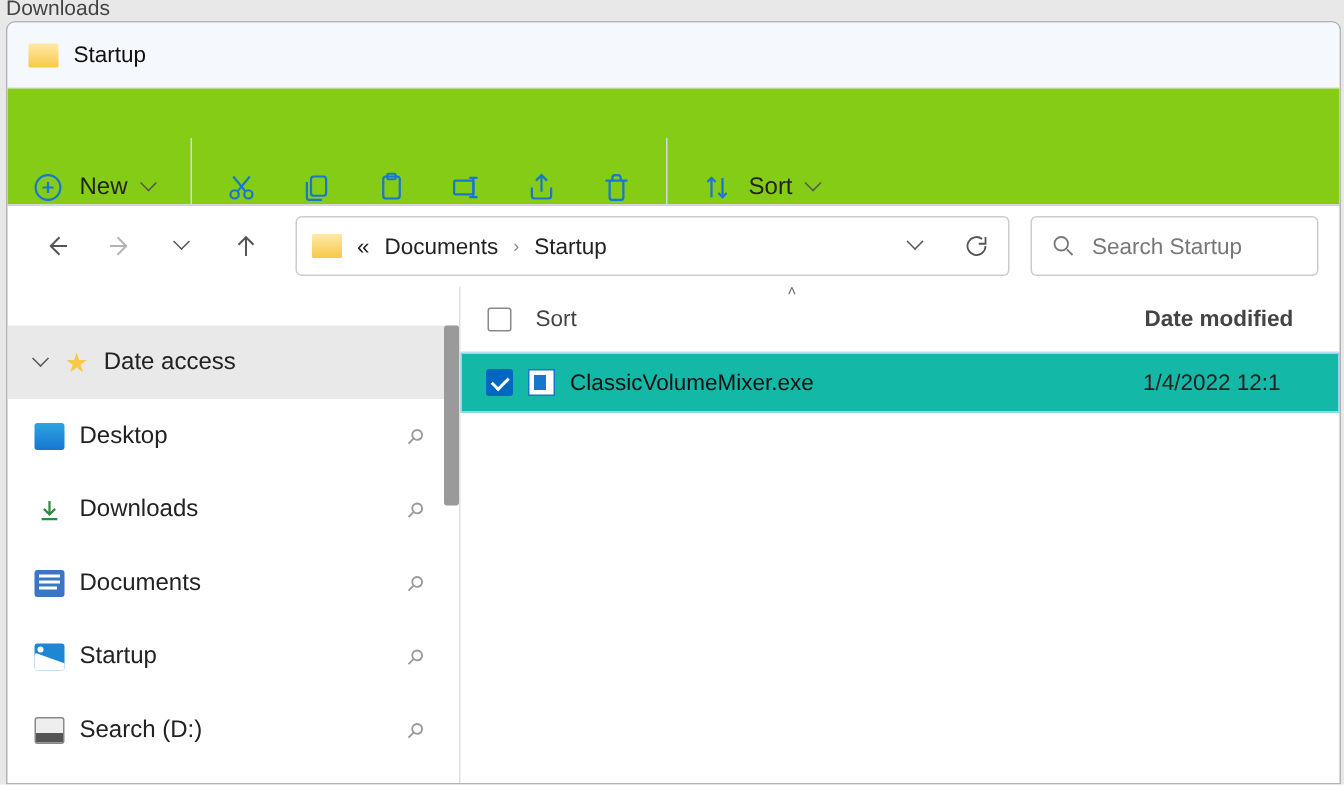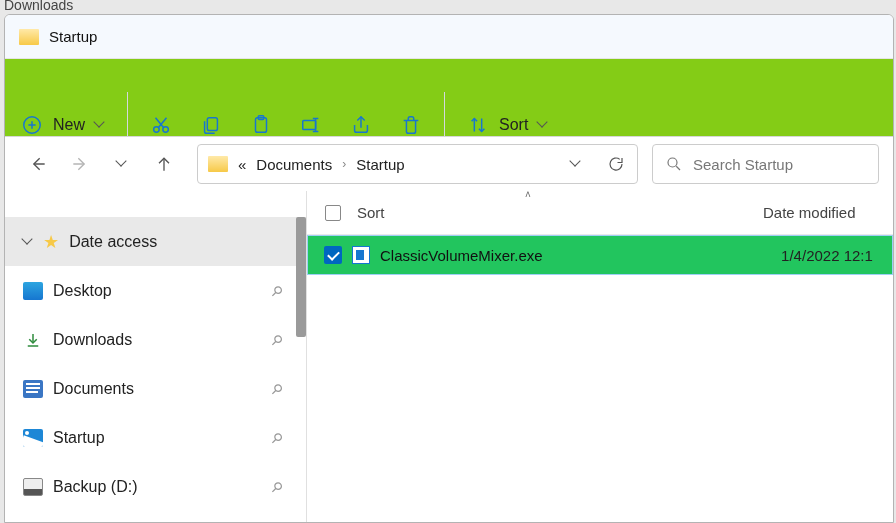--- a/index.html
+++ b/index.html
@@ -20,43 +20,43 @@
   .addrrow { height: 54px; display: flex; align-items: center; padding: 0 14px; gap: 14px; }
   .nav-btns { display: flex; align-items: center; gap: 20px; padding: 0 8px; }
   .nav-btn { width: 22px; height: 22px; display: flex; align-items: center; justify-content: center; color: #555; }
   .nav-btn svg { stroke: #555; fill: none; stroke-width: 1.6; }
   .nav-btn.disabled svg { stroke: #b4b4b4; }
   .addr { flex: 1; height: 40px; border: 1px solid #ccc; border-radius: 4px; display: flex; align-items: center; padding: 0 10px; gap: 10px; }
   .addr .foldericon2 { width: 20px; height: 16px; background: linear-gradient(#ffe9a8,#f7c948); border-radius: 1px; }
   .crumb { font-size: 15px; color: #222; display: flex; align-items: center; gap: 10px; }
   .crumb .sep { color: #888; font-size: 12px; }
   .addr-right { margin-left: auto; display: flex; align-items: center; gap: 18px; }
-  .searchbox { width: 227px; height: 40px; border: 1px solid #ccc; border-radius: 4px; display: flex; align-items: center; padding: 0 12px; gap: 10px; color: #777; font-size: 15px; }
+  .searchbox { width: 192px; height: 40px; border: 1px solid #ccc; border-radius: 4px; display: flex; align-items: center; padding: 0 12px; gap: 10px; color: #777; font-size: 15px; }
   .content { display: flex; height: calc(100% - 44px - 78px - 54px); }
   .side { width: 302px; border-right: 1px solid #e0e0e0; position: relative; padding-top: 26px; }
   .side-scroll { position: absolute; right: 0; top: 26px; width: 10px; height: 120px; background: #9a9a9a; border-radius: 2px; }
   .tree-item { height: 49px; display: flex; align-items: center; padding-left: 18px; gap: 10px; font-size: 16px; color: #222; }
   .tree-item.head { background: #e9e9e9; }
   .tree-item.child { }
   .pin { margin-left: auto; margin-right: 24px; color: #9a9a9a; transform: rotate(45deg); font-size: 14px; }
   .star { color: #f7c948; font-size: 18px; }
   .ti-icon { width: 20px; height: 18px; display: inline-flex; align-items: center; justify-content: center; }
   .filepane { flex: 1; min-width: 0; }
   .colhdr { height: 44px; display: flex; align-items: center; border-bottom: 1px solid #eaeaea; font-size: 15px; color: #444; padding-left: 18px; position: relative; }
   .colhdr .cb { width: 16px; height: 16px; border: 1.5px solid #888; border-radius: 2px; margin-right: 16px; }
   .colhdr .name { flex: 1; }
   .colhdr .sortind { position: absolute; top: -2px; left: 218px; font-size: 10px; color: #666; }
-  .colhdr .date { width: 130px; }
-  .row { height: 40px; display: flex; align-items: center; background: #22c55e; border: 1px solid #9ecff5; padding-left: 16px; font-size: 15px; }
+  .colhdr .date { width: 130px; font-weight: bold; }
+  .row { height: 40px; display: flex; align-items: center; background: #14b8a6; border: 1px solid #9ecff5; padding-left: 16px; font-size: 15px; }
   .row .cb2 { width: 18px; height: 18px; background: #0067c0; border-radius: 2px; display: flex; align-items: center; justify-content: center; margin-right: 10px; }
   .row .cb2::after { content: ""; width: 5px; height: 9px; border-right: 2px solid #fff; border-bottom: 2px solid #fff; transform: rotate(45deg); margin-top: -2px; }
   .row .appicon { width: 18px; height: 18px; border: 1.5px solid #1676d0; margin-right: 10px; position: relative; background: #fff; }
   .row .appicon::after { content: ""; position: absolute; left: 3px; top: 3px; width: 8px; height: 10px; background: #1676d0; }
   .row .fname { flex: 1; color: #111; }
-  .row .fdate { width: 130px; color: #222; text-align: center; }
+  .row .fdate { width: 130px; color: #222; }
 </style>
 </head>
 <body>
 
 <div class="bg-label">Downloads</div>
 
 <div class="window">
 
   <div class="titlebar">
     <span class="foldericon"></span>
@@ -225,21 +225,21 @@
       <div class="tree-item child">
         <span class="ti-icon" style="background:#1d87d6;border-radius:2px;position:relative;overflow:hidden">
             <span style="position:absolute;left:2px;top:2px;width:4px;height:4px;background:#fff;border-radius:50%"></span>
             <span style="position:absolute;left:-2px;bottom:-4px;width:24px;height:12px;background:#fff;transform:rotate(20deg)"></span>
           </span>
         <span>Startup</span>
         <span class="pin">⚲</span>
       </div>
       <div class="tree-item child">
         <span class="ti-icon" style="background:linear-gradient(#eee 60%,#555 60%);border:1px solid #888;border-radius:2px"></span>
-        <span>Backup (D:)</span>
+        <span>Search (D:)</span>
         <span class="pin">⚲</span>
       </div>
       <div class="side-scroll"></div>
     </div>
 
     <div class="filepane">
       <div class="colhdr">
         <span class="sortind">˄</span>
         <span class="cb"></span>
         <span class="name">Sort</span>

